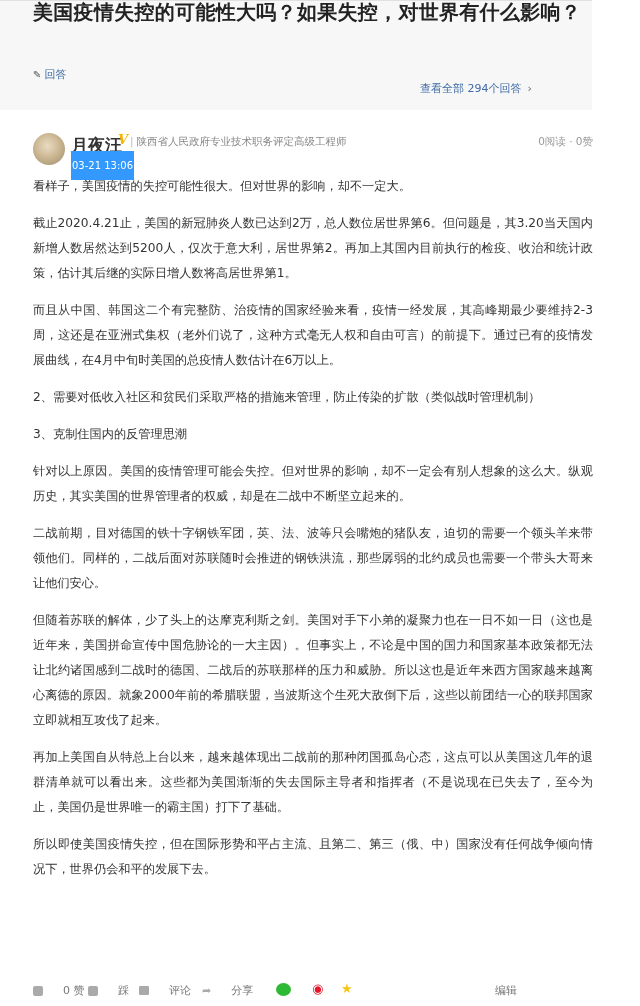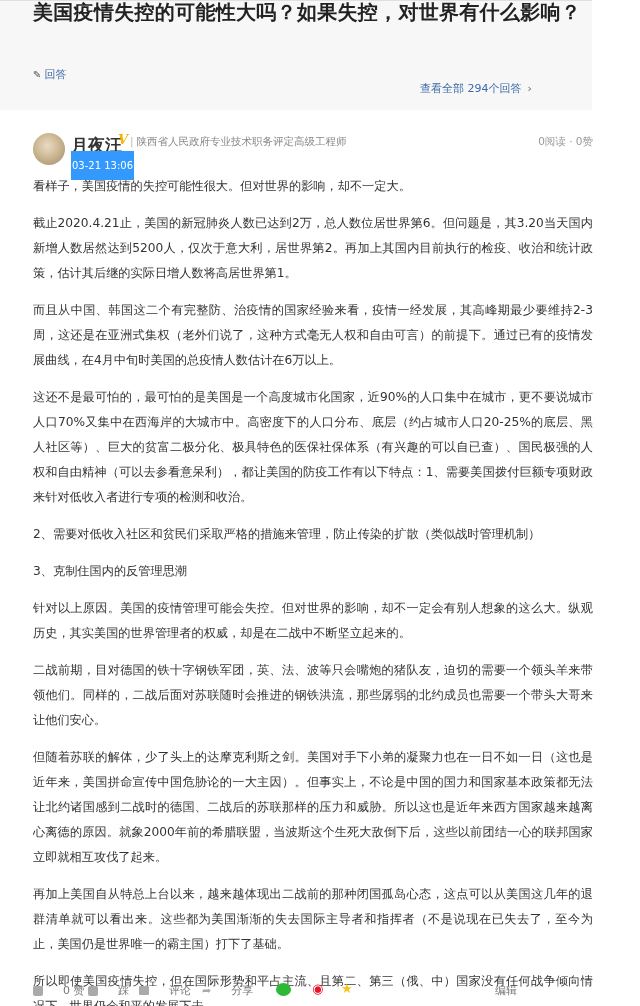--- a/index.html
+++ b/index.html
@@ -90,21 +90,20 @@
   <span class="vbadge">V</span>
   <span class="author-title"><span class="sep">|</span><span>陕西省人民政府专业技术职务评定高级工程师</span></span>
   <span class="timestamp">03-21 13:06</span>
   <span class="stats">0阅读 · 0赞</span>
 </div>
 
 <div class="content">
   <p>看样子，美国疫情的失控可能性很大。但对世界的影响，却不一定大。</p>
   <p>截止2020.4.21止，美国的新冠肺炎人数已达到2万，总人数位居世界第6。但问题是，其3.20当天国内新增人数居然达到5200人，仅次于意大利，居世界第2。再加上其国内目前执行的检疫、收治和统计政策，估计其后继的实际日增人数将高居世界第1。</p>
   <p>而且从中国、韩国这二个有完整防、治疫情的国家经验来看，疫情一经发展，其高峰期最少要维持2-3周，这还是在亚洲式集权（老外们说了，这种方式毫无人权和自由可言）的前提下。通过已有的疫情发展曲线，在4月中旬时美国的总疫情人数估计在6万以上。</p>
-  <p>这还不是最可怕的，最可怕的是美国是一个高度城市化国家，近90%的人口集中在城市，更不要说城市人口70%又集中在西海岸的大城市中。高密度下的人口分布、底层（约占城市人口20-25%的底层、黑人社区等）、巨大的贫富二极分化、极具特色的医保社保体系（有兴趣的可以自已查）、国民极强的人权和自由精神（可以去参看意呆利），都让美国的防疫工作有以下特点：1、需要美国拨付巨额专项财政来针对低收入者进行专项的检测和收治。</p>
   <p>2、需要对低收入社区和贫民们采取严格的措施来管理，防止传染的扩散（类似战时管理机制）</p>
   <p>3、克制住国内的反管理思潮</p>
   <p>针对以上原因。美国的疫情管理可能会失控。但对世界的影响，却不一定会有别人想象的这么大。纵观历史，其实美国的世界管理者的权威，却是在二战中不断坚立起来的。</p>
   <p>二战前期，目对德国的铁十字钢铁军团，英、法、波等只会嘴炮的猪队友，迫切的需要一个领头羊来带领他们。同样的，二战后面对苏联随时会推进的钢铁洪流，那些孱弱的北约成员也需要一个带头大哥来让他们安心。</p>
   <p>但随着苏联的解体，少了头上的达摩克利斯之剑。美国对手下小弟的凝聚力也在一日不如一日（这也是近年来，美国拼命宣传中国危胁论的一大主因）。但事实上，不论是中国的国力和国家基本政策都无法让北约诸国感到二战时的德国、二战后的苏联那样的压力和威胁。所以这也是近年来西方国家越来越离心离德的原因。就象2000年前的希腊联盟，当波斯这个生死大敌倒下后，这些以前团结一心的联邦国家立即就相互攻伐了起来。</p>
   <p>再加上美国自从特总上台以来，越来越体现出二战前的那种闭国孤岛心态，这点可以从美国这几年的退群清单就可以看出来。这些都为美国渐渐的失去国际主导者和指挥者（不是说现在已失去了，至今为止，美国仍是世界唯一的霸主国）打下了基础。</p>
   <p>所以即使美国疫情失控，但在国际形势和平占主流、且第二、第三（俄、中）国家没有任何战争倾向情况下，世界仍会和平的发展下去。</p>
 </div>
 
 <div class="footer">

